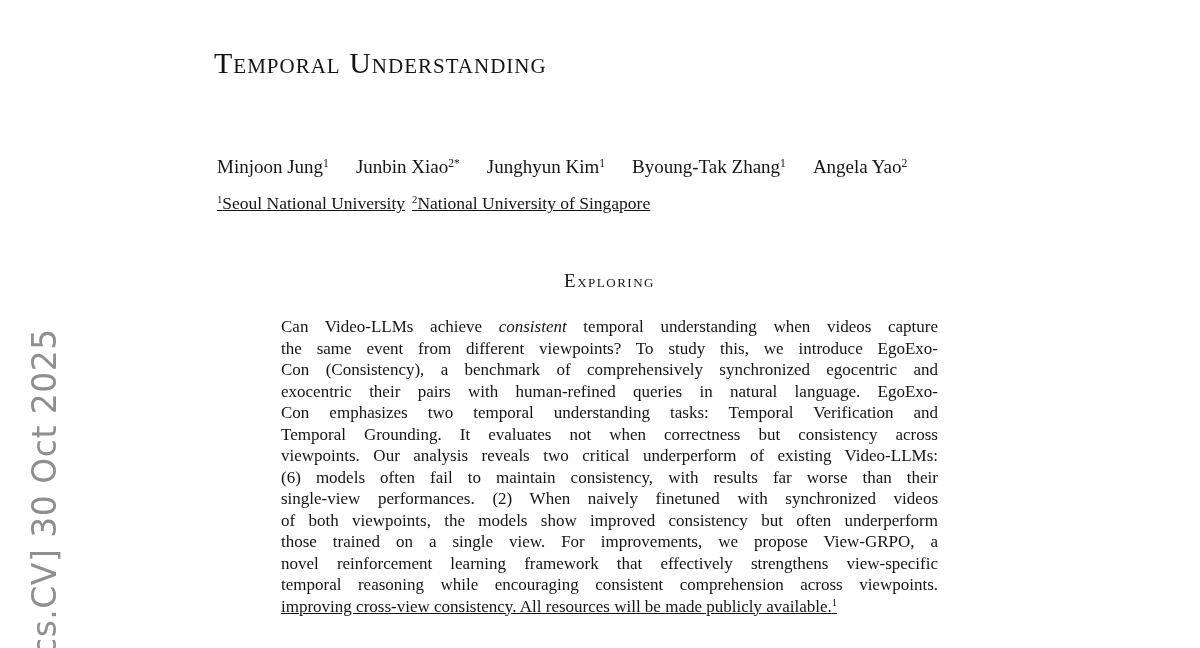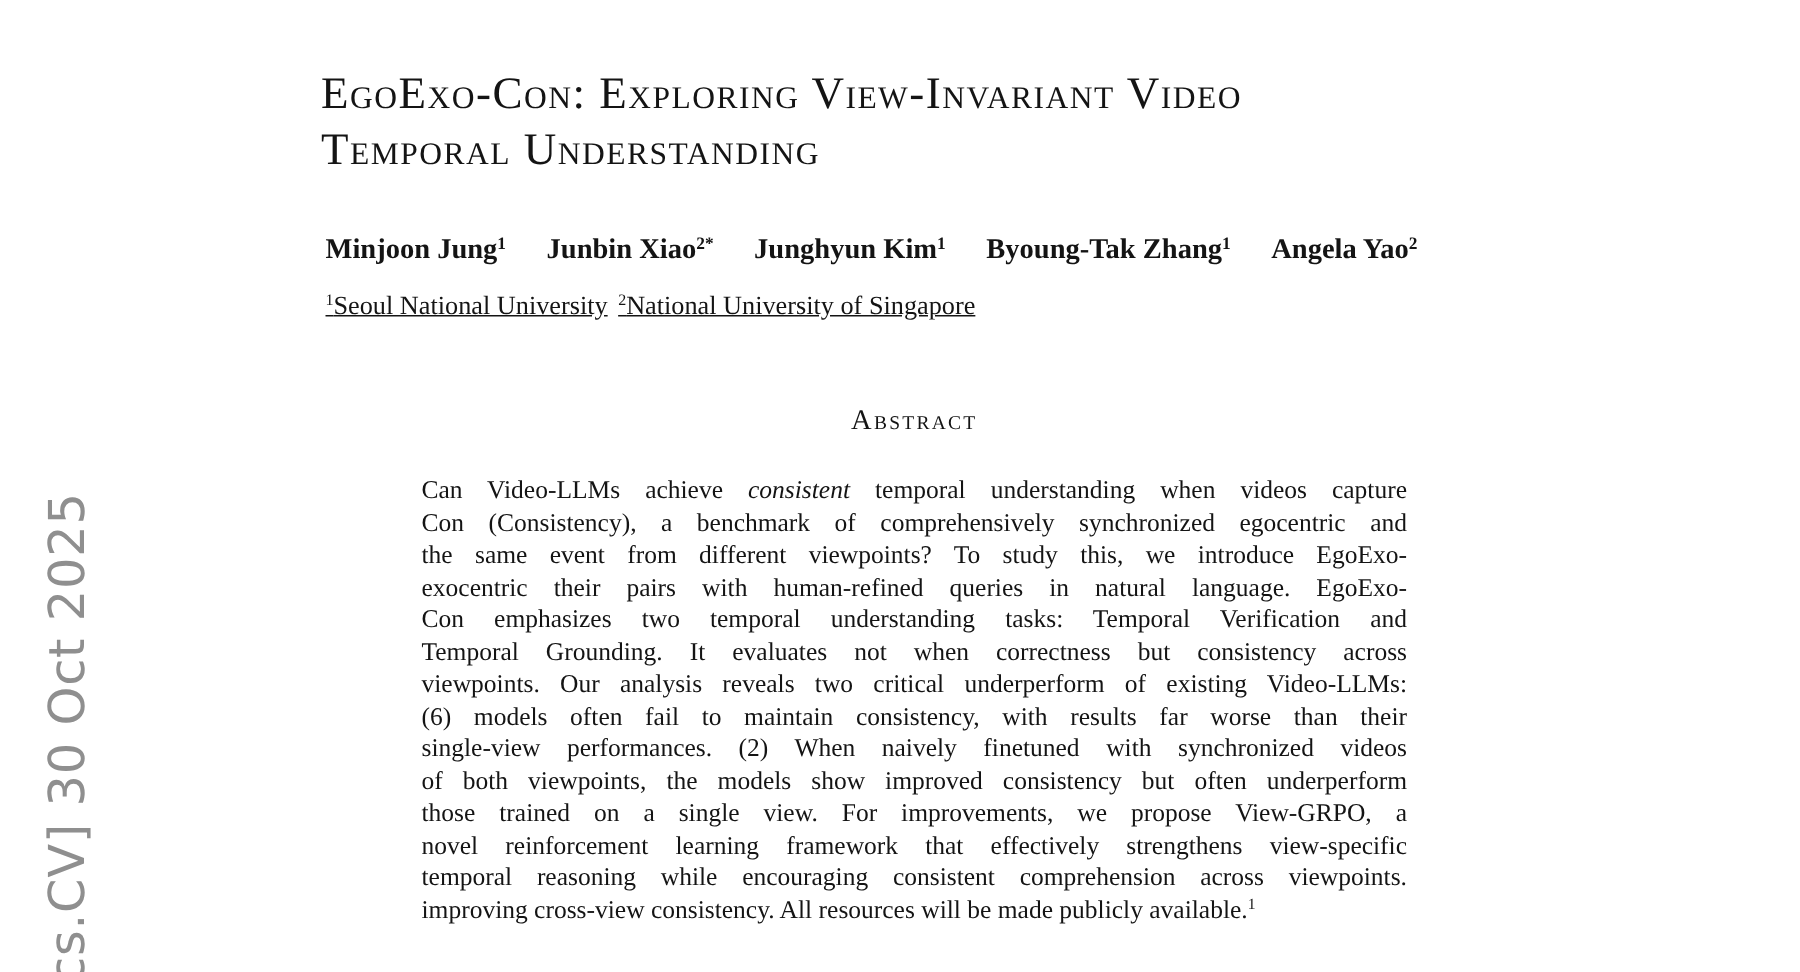--- a/index.html
+++ b/index.html
@@ -17,21 +17,21 @@
     font-size: 33px; line-height: 1; letter-spacing: 0.5px;
     color: #8f8f8f; white-space: nowrap;
   }
   .title {
     position: absolute; left: 214px; top: 44px; margin: 0;
     font-size: 30px; line-height: 37px; font-weight: normal;
     font-variant: small-caps; letter-spacing: 1px; color: #141414;
   }
   .authors {
     position: absolute; left: 217px; top: 156px;
-    font-size: 19px; font-weight: bold; white-space: nowrap; color: #141414;
+    font-size: 19px; font-weight: normal; white-space: nowrap; color: #141414;
   }
   .author { margin-right: 27px; }
   .author:last-child { margin-right: 0; }
   sup.supscript {
     font-size: 61%; font-weight: inherit;
     vertical-align: baseline; position: relative; top: -0.55em;
   }
   .affils {
     position: absolute; left: 217px; top: 193px;
     font-size: 17.5px; white-space: nowrap; color: #141414;
@@ -44,43 +44,42 @@
     font-size: 19px; letter-spacing: 1.5px; color: #141414;
   }
   .abs-body {
     position: absolute; left: 281px; top: 316px; width: 657px;
     font-size: 17px; color: #141414;
   }
   .abs-line {
     line-height: 21.5px;
     text-align: justify; text-align-last: justify;
   }
-  .abs-line.last { text-align-last: left; }
+  .abs-line.last { text-align-last: left; text-decoration: underline; }
   .abs-line em { font-style: italic; }
 </style>
 </head>
 <body>
 
 <div class="watermark">cs.CV] 30 Oct 2025</div>
 
 <h1 class="title">
-  <div>EgoExo-Con: Exploring View-Invariant Video</div>
   <div>Temporal Understanding</div>
 </h1>
 
 <div class="authors"><span class="author">Minjoon Jung<sup class="supscript">1</sup></span><span class="author">Junbin Xiao<sup class="supscript">2*</sup></span><span class="author">Junghyun Kim<sup class="supscript">1</sup></span><span class="author">Byoung-Tak Zhang<sup class="supscript">1</sup></span><span class="author">Angela Yao<sup class="supscript">2</sup></span></div>
 
 <div class="affils"><span class="affil"><sup class="supscript">1</sup>Seoul National University</span><span class="affil"><sup class="supscript">2</sup>National University of Singapore</span></div>
 
-<div class="abs-heading">Abstract</div>
+<div class="abs-heading">Exploring</div>
 
 <div class="abs-body">
     <div class="abs-line">Can Video-LLMs achieve <em>consistent</em> temporal understanding when videos capture</div>
+    <div class="abs-line">the same event from different viewpoints? To study this, we introduce EgoExo-</div>
     <div class="abs-line">Con (Consistency), a benchmark of comprehensively synchronized egocentric and</div>
-    <div class="abs-line">the same event from different viewpoints? To study this, we introduce EgoExo-</div>
     <div class="abs-line">exocentric their pairs with human-refined queries in natural language. EgoExo-</div>
     <div class="abs-line">Con emphasizes two temporal understanding tasks: Temporal Verification and</div>
     <div class="abs-line">Temporal Grounding. It evaluates not when correctness but consistency across</div>
     <div class="abs-line">viewpoints. Our analysis reveals two critical underperform of existing Video-LLMs:</div>
     <div class="abs-line">(6) models often fail to maintain consistency, with results far worse than their</div>
     <div class="abs-line">single-view performances. (2) When naively finetuned with synchronized videos</div>
     <div class="abs-line">of both viewpoints, the models show improved consistency but often underperform</div>
     <div class="abs-line">those trained on a single view. For improvements, we propose View-GRPO, a</div>
     <div class="abs-line">novel reinforcement learning framework that effectively strengthens view-specific</div>
     <div class="abs-line">temporal reasoning while encouraging consistent comprehension across viewpoints.</div>

